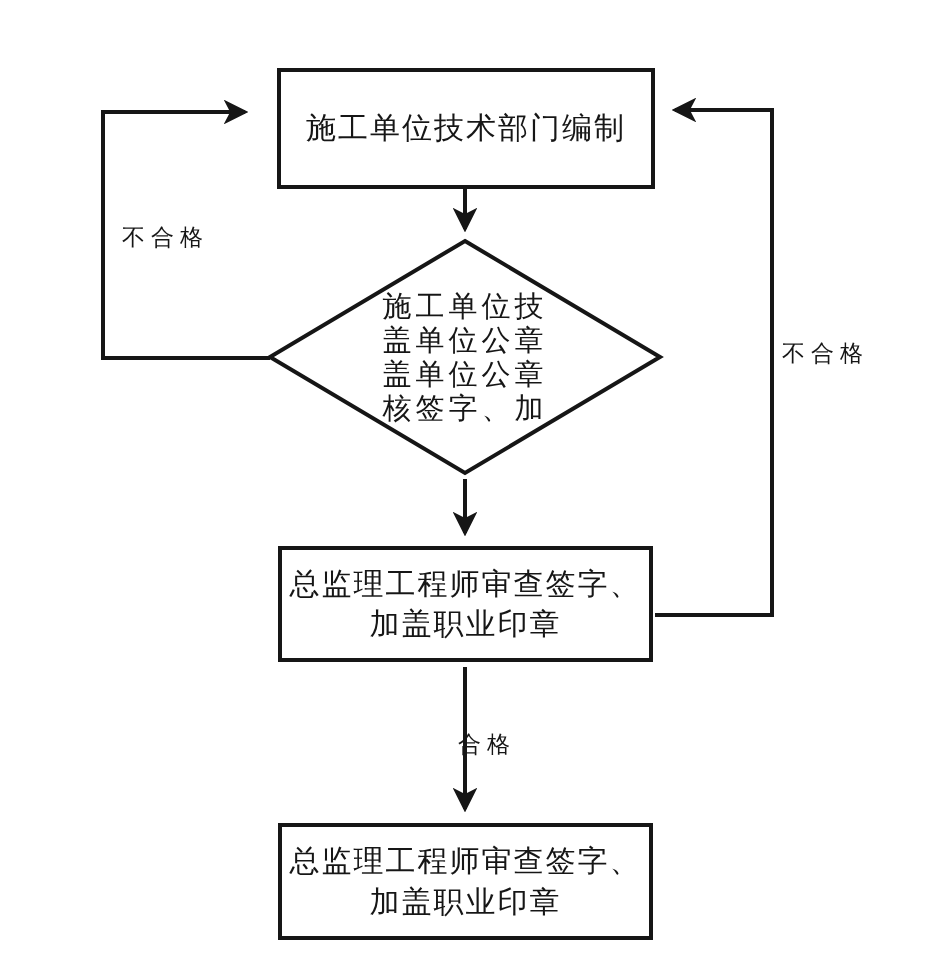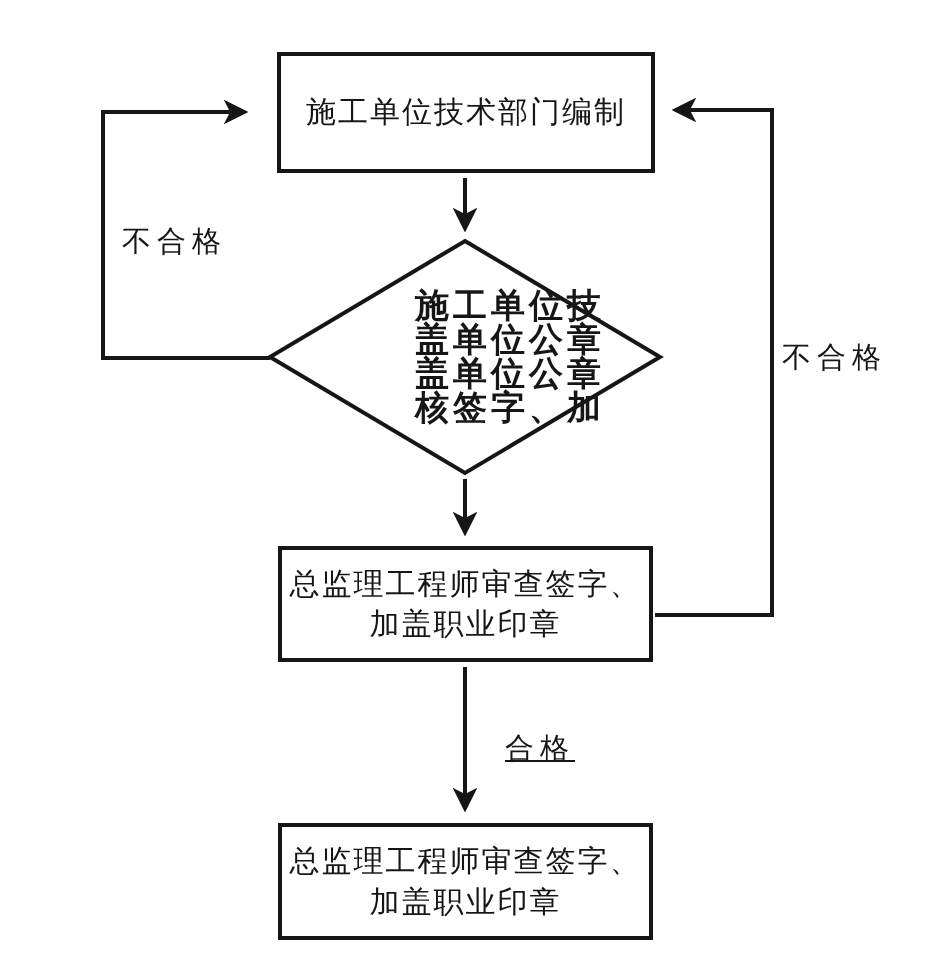--- a/index.html
+++ b/index.html
@@ -25,44 +25,43 @@
     background: #ffffff;
     display: flex;
     flex-direction: column;
     align-items: center;
     justify-content: center;
     text-align: center;
     font-size: 30px;
     letter-spacing: 2px;
     line-height: 1.35;
   }
-  .node-top    { left: 277px; top: 52px;  width: 378px; height: 121px; }
+  .node-top    { left: 277px; top: 68px;  width: 378px; height: 121px; }
   .node-middle { left: 278px; top: 546px; width: 375px; height: 116px; }
   .node-bottom { left: 278px; top: 823px; width: 375px; height: 117px; }
   .diamond-text {
     position: absolute;
     left: 325px;
     top: 289px;
     width: 280px;
-    text-align: right;
-    font-size: 34px;
+    text-align: center;
+    font-size: 29px;
     letter-spacing: 4px;
     line-height: 34px;
-    font-weight: bold;
   }
   .diamond-text .line { display: block; }
   .edge-label {
     position: absolute;
-    font-size: 29px;
+    font-size: 23px;
     letter-spacing: 6px;
     white-space: nowrap;
   }
   .label-fail-left  { left: 122px; top: 222px; }
   .label-fail-right { left: 782px; top: 338px; }
-  .label-pass       { left: 505px; top: 729px; text-decoration: underline; }
+  .label-pass       { left: 458px; top: 729px; }
 </style>
 </head>
 <body>
 
 <div class="stage">
 
   <svg class="wires" viewBox="0 0 932 979" xmlns="http://www.w3.org/2000/svg">
     <defs>
       <marker id="arrowhead" viewBox="0 0 10 10" refX="9" refY="5" markerWidth="6" markerHeight="6" orient="auto" markerUnits="userSpaceOnUse_off">
         <path d="M0,0 L10,5 L0,10 L2.6,5 Z" fill="#161616"></path>

